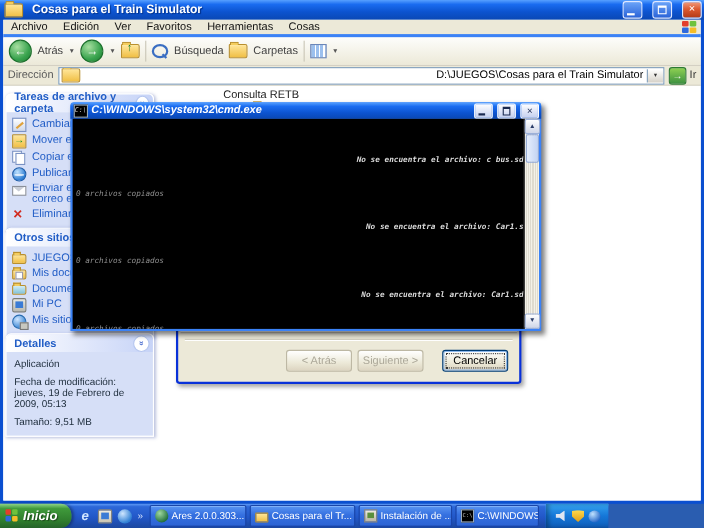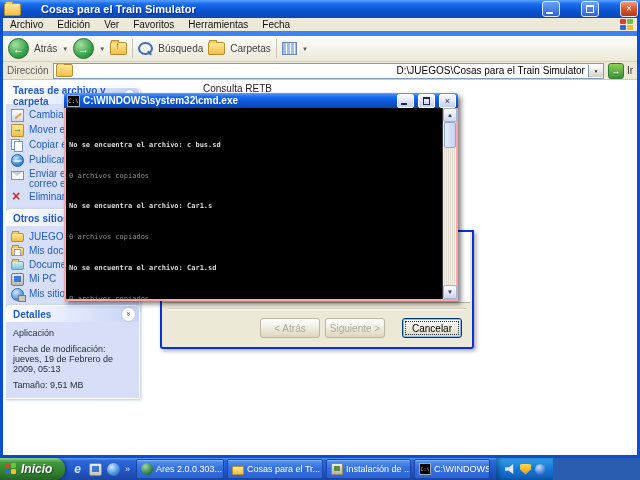--- a/index.html
+++ b/index.html
@@ -1,33 +1,33 @@
 <!DOCTYPE html>
 <html><head>
 <meta charset="utf-8">
 <style>
   html,body{margin:0;padding:0;}
   .desktop{position:relative;width:640px;height:480px;overflow:hidden;background:#2a5db0;
     font-family:"Liberation Sans",sans-serif;-webkit-font-smoothing:none;}
   
   .explorer{position:absolute;left:0;top:0;width:640px;height:458px;background:#0a4fd0;z-index:1;}
-  .titlebar{height:18px;display:flex;align-items:center;gap:20px;padding:0 2px 0 4px;
+  .titlebar{height:18px;display:flex;align-items:center;gap:8px;padding:0 2px 0 4px;
     background:linear-gradient(180deg,#57a0ff 0%,#1a6cf0 22%,#0c53cf 60%,#0a48b4 100%);}
   .title-text{flex:1;color:#fff;font-weight:bold;font-size:11px;text-shadow:1px 1px 1px #00318c;
     white-space:nowrap;overflow:hidden;}
   .wbtn{width:16px;height:14px;border-radius:3px;border:1px solid #dfe8ff;margin-left:1px;position:relative;
     background:linear-gradient(#6aa3f8,#2a63d8);display:flex;align-items:center;justify-content:center;
     color:#fff;font-size:10px;line-height:10px;}
   .wbtn.min::after{content:"";position:absolute;left:3px;bottom:2px;width:7px;height:2px;background:#fff;}
   .wbtn.rest::after{content:"";position:absolute;left:4px;top:3px;width:6px;height:5px;border:1px solid #fff;border-top-width:2px;}
   .wbtn.close{background:linear-gradient(#f09a7c,#dd5a31 45%,#b33a17);}
   .win-body{position:absolute;top:18px;left:3px;right:3px;bottom:3px;background:#fff;display:flex;flex-direction:column;}
   
   .menubar{height:13px;background:#ece9d8;display:flex;align-items:center;font-size:10px;color:#111;
-    border-bottom:5px solid #3b82f6;}
+    border-bottom:3px solid #3b82f6;}
   .menu-item{padding:0 7px;line-height:13px;}
   .win-logo{margin-left:auto;width:14px;height:12px;display:grid;grid-template-columns:6px 6px;grid-template-rows:5px 5px;
     gap:1px;background:#ece9d8;padding:0 1px;}
   .win-logo i{display:block;border-radius:1px;}
   .wl1{background:#e23e2c;} .wl2{background:#6fc23c;} .wl3{background:#2e69dd;} .wl4{background:#f5bd28;}
   
   .toolbar{height:25px;background:linear-gradient(#fdfdfb,#ece9d8);display:flex;align-items:center;gap:5px;
     padding:0 5px;border-bottom:1px solid #d4d0c3;font-size:10px;color:#3f3f3f;}
   .nav-circle{width:19px;height:19px;border-radius:50%;flex:0 0 19px;border:1px solid #1c6f2c;color:#fff;
     background:radial-gradient(circle at 35% 30%,#a7dfa0,#39a34e 60%,#1c7a30);
@@ -102,36 +102,36 @@
   .wizard{position:absolute;left:160px;top:230px;width:310px;height:115px;z-index:5;
     background:#ece9d8;border:2px solid #0831d9;border-radius:0 0 3px 3px;box-shadow:2px 2px 4px rgba(0,0,0,.35);}
   .wiz-content{position:absolute;top:0;left:2px;right:2px;height:70px;background:#fff;border-bottom:1px solid #b5b2a4;}
   .wiz-sep{position:absolute;left:6px;right:6px;top:76px;height:1px;background:#cfccbe;box-shadow:0 1px 0 #fff;}
   .wiz-buttons{position:absolute;bottom:9px;right:10px;display:flex;gap:5px;align-items:center;}
   .xp-btn{width:58px;height:18px;font-size:10px;display:flex;align-items:center;justify-content:center;
     background:linear-gradient(#ffffff,#ece9d8 60%,#dcd4c0);border:1px solid #003c74;border-radius:3px;color:#000;}
   .xp-btn.disabled{color:#aca899;border-color:#bdb8a4;}
   .xp-btn.focused{margin-left:12px;box-shadow:0 0 0 1px #8db8ec inset;outline:1px dotted #333;outline-offset:-4px;}
   
-  .cmd{position:absolute;left:64px;top:93px;width:394px;height:208px;z-index:10;background:#fca5a5;
-    border-radius:4px 4px 0 0;box-shadow:3px 3px 5px rgba(0,0,0,.5);}
+  .cmd{position:absolute;left:64px;top:93px;width:428px;height:208px;z-index:10;background:#3b82f6;
+    border-radius:4px 4px 0 0;box-shadow:3px 3px 5px rgba(0,0,0,.5);font-style:italic;}
   .cmd-title{height:15px;display:flex;align-items:center;gap:3px;padding:0 2px 0 3px;border-radius:3px 3px 0 0;
     background:linear-gradient(180deg,#57a0ff 0%,#1a6cf0 25%,#0c53cf 65%,#0a48b4 100%);}
   .cmd-icon{width:11px;height:10px;background:#000;border:1px solid #9ab;color:#ccc;font-size:6px;line-height:9px;
     font-family:"DejaVu Sans Mono",monospace;}
   .cmd-icon::after{content:"C:\\";}
   .cmd-title-text{flex:1;color:#fff;font-weight:bold;font-size:10px;white-space:nowrap;overflow:hidden;}
   .cbtn{width:15px;height:12px;border-radius:2px;margin-left:1px;position:relative;border:1px solid #fff;
     background:linear-gradient(#fdfdff,#c4d0ef);color:#1a2a50;display:flex;align-items:center;justify-content:center;font-size:9px;}
   .cbtn.min::after{content:"";position:absolute;left:3px;bottom:2px;width:6px;height:2px;background:#1a2a50;}
   .cbtn.rest::after{content:"";position:absolute;left:4px;top:2px;width:5px;height:5px;border:1px solid #1a2a50;border-top-width:2px;}
   .cmd-body{position:absolute;top:15px;left:2px;right:2px;bottom:2px;background:#000;display:flex;}
   .console{flex:1;padding:3px 0 0 3px;font-family:"DejaVu Sans Mono",monospace;font-size:7px;line-height:7.7px;
     overflow:hidden;white-space:pre;}
-  .line-err{color:#dcdcdc;font-weight:bold;}
+  .line-err{color:#dcdcdc;font-weight:bold;text-align:right;}
   .line-copy{color:#8f8f8f;}
   .cmd-scroll{width:13px;position:relative;background:repeating-linear-gradient(90deg,#f3f1e8 0 1px,#dedace 1px 2px);border-left:1px solid #3a3a3a;}
   .scroll-btn{position:absolute;left:0;width:12px;height:12px;border:1px solid #9cb0d8;border-radius:2px;
     background:linear-gradient(#ffffff,#cfd6e8);color:#2a3c68;font-size:6px;display:flex;align-items:center;justify-content:center;}
   .scroll-up{top:0;} .scroll-down{bottom:0;}
   .scroll-thumb{position:absolute;left:1px;top:14px;width:10px;height:24px;border:1px solid #90a8d8;border-radius:2px;
     background:linear-gradient(90deg,#e6eefc,#c2d3f3);}
   
   .taskbar{position:absolute;left:0;bottom:0;width:553px;height:22px;z-index:20;display:flex;align-items:center;
     background:linear-gradient(180deg,#5f9bf6 0%,#2d68d8 12%,#2257c8 55%,#1c479f 100%);}
@@ -187,21 +187,21 @@
           <span class="menu-item">Archivo</span>
 
           <span class="menu-item">Edición</span>
 
           <span class="menu-item">Ver</span>
 
           <span class="menu-item">Favoritos</span>
 
           <span class="menu-item">Herramientas</span>
 
-          <span class="menu-item">Fecha</span>
+          <span class="menu-item">Cosas</span>
         </div>
       <div class="win-logo" style="position:absolute;right:2px;top:1px;">
         <i class="wl1"></i>
           <i class="wl2"></i>
           <i class="wl3"></i>
           <i class="wl4"></i>
       </div>
       <div class="toolbar">
         <span class="nav-circle">←</span>
         <span>Atrás</span>

